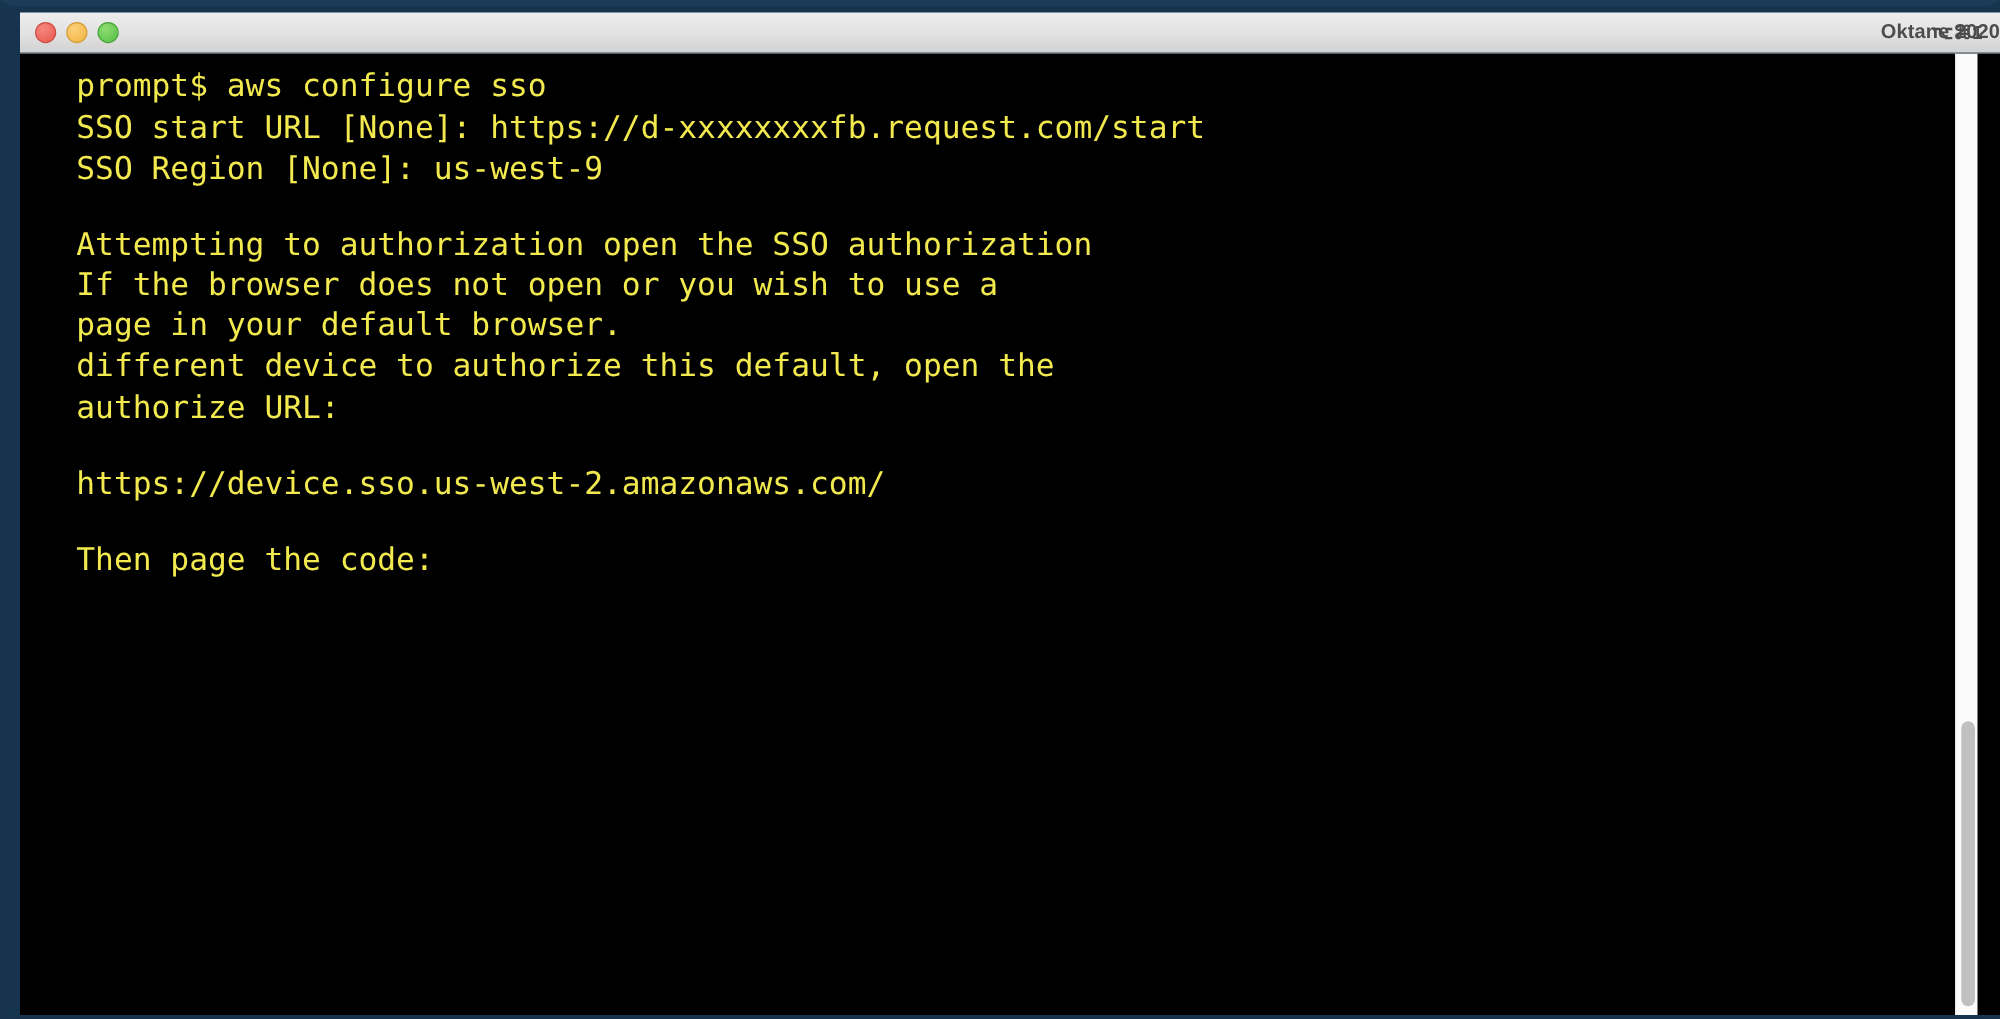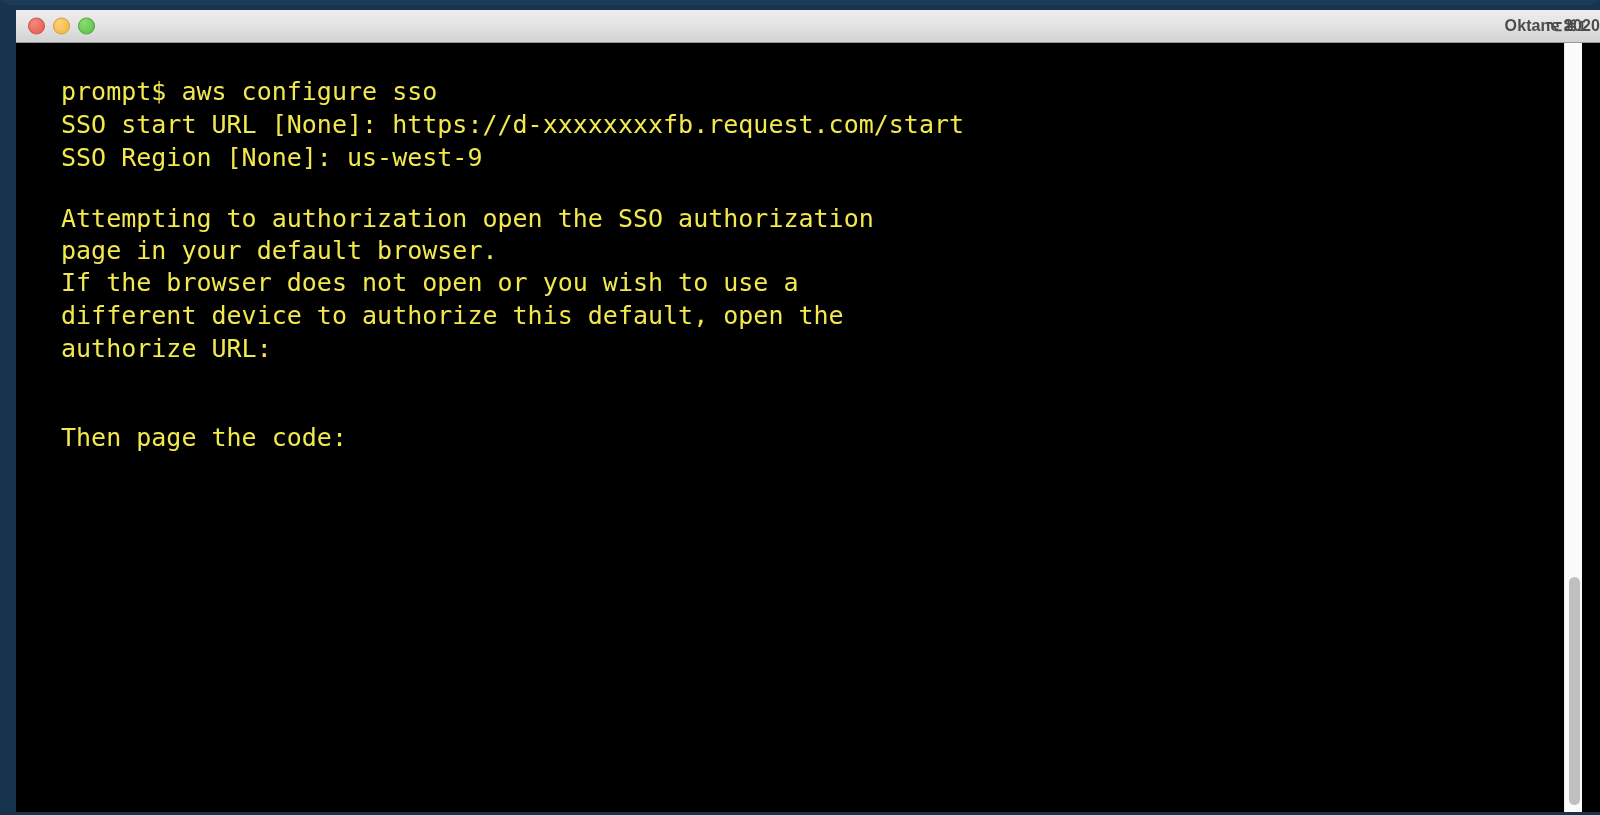--- a/index.html
+++ b/index.html
@@ -91,21 +91,21 @@
     height: 769px;
     background: #000000;
     overflow: hidden;
   }
 
   .term-content {
     position: absolute;
     left: 45px;
     top: 0px;
     right: 30px;
-    padding-top: 32px;
+    padding-top: 9px;
   }
 
   .line {
     color: #f2e94e;
     font-family: "DejaVu Sans Mono", monospace;
     font-size: 25px;
     line-height: 33px;
     white-space: pre;
     letter-spacing: 0px;
   }
@@ -148,25 +148,26 @@
     <div class="title-shortcut">⌥⌘1</div>
   </div>
 
   <div class="terminal">
     <div class="term-content">
       <div class="line">prompt$ aws configure sso</div>
       <div class="line">SSO start URL [None]: https://d-xxxxxxxxfb.request.com/start</div>
       <div class="line">SSO Region [None]: us-west-9</div>
       <div class="line blank"></div>
       <div class="line">Attempting to authorization open the SSO authorization</div>
+      <div class="line tight">If the browser does not open or you wish to use a</div>
       <div class="line tight">page in your default browser.</div>
-      <div class="line tight">If the browser does not open or you wish to use a</div>
       <div class="line">different device to authorize this default, open the</div>
       <div class="line">authorize URL:</div>
       <div class="line blank"></div>
+      <div class="line">https://device.sso.us-west-2.amazonaws.com/</div>
       <div class="line blank"></div>
       <div class="line">Then page the code:</div>
       <div class="line blank"></div>
     </div>
   </div>
 
   <div class="scrollbar-track">
     <div class="scrollbar-thumb"></div>
   </div>
 

